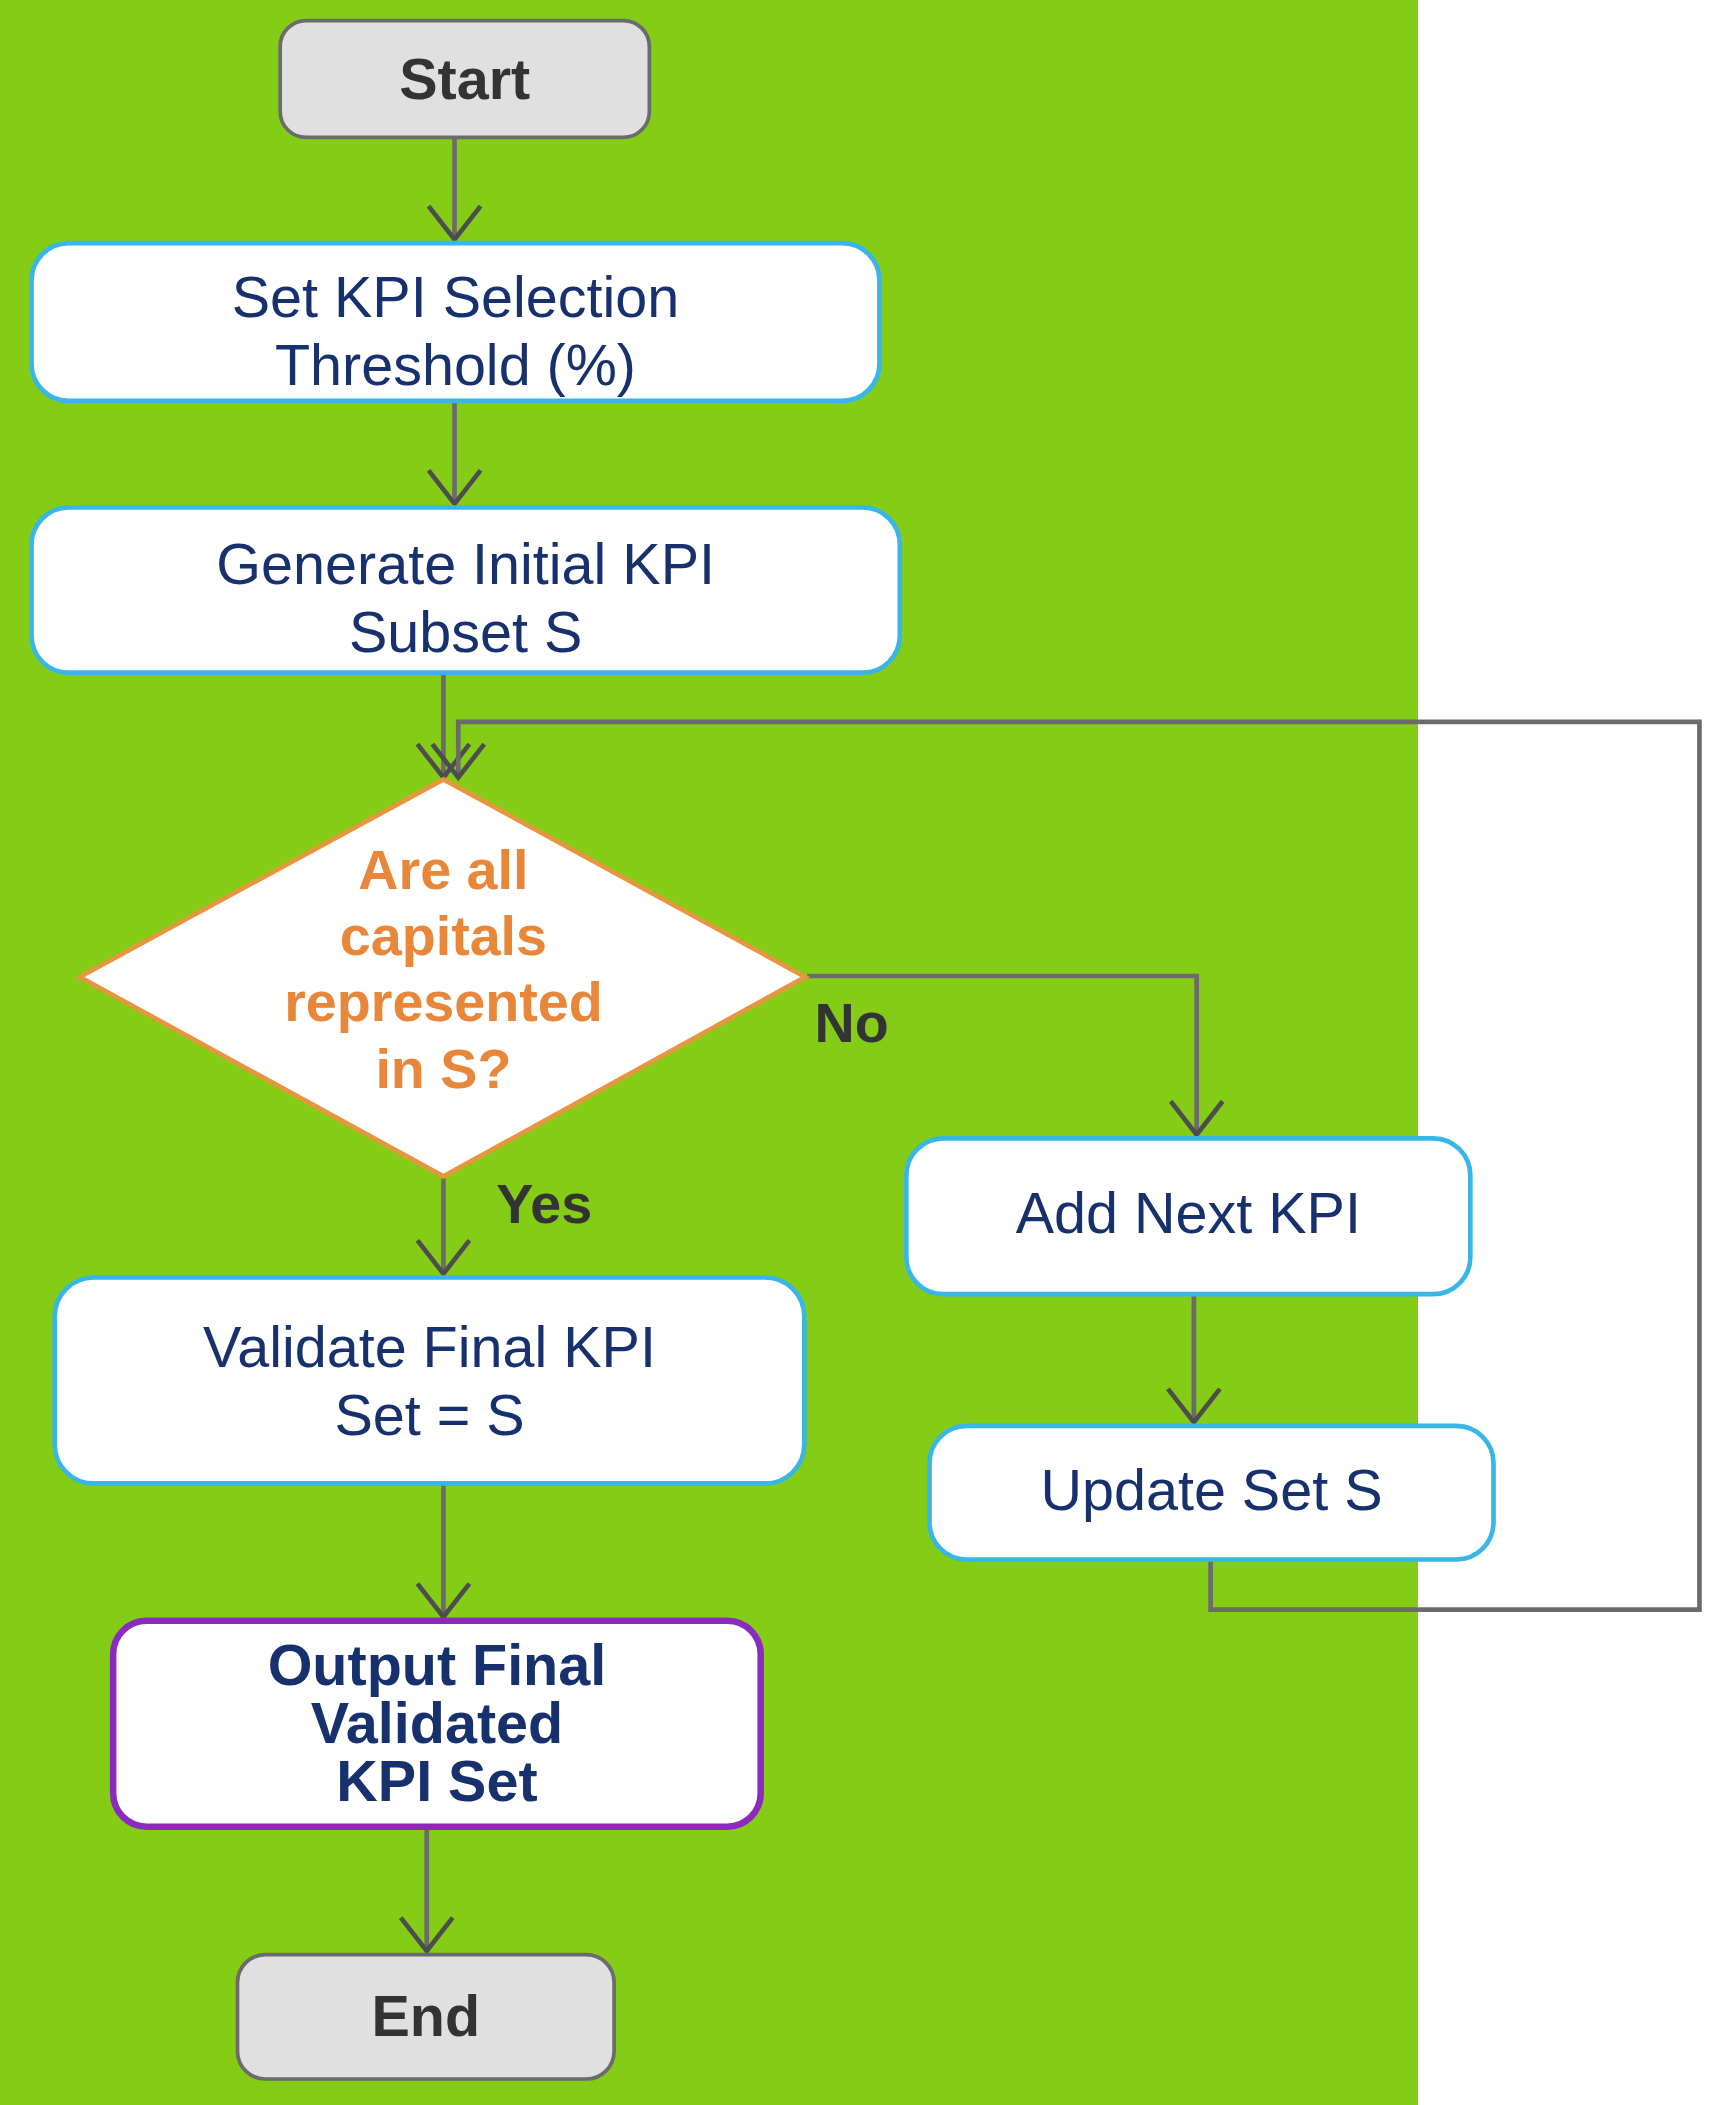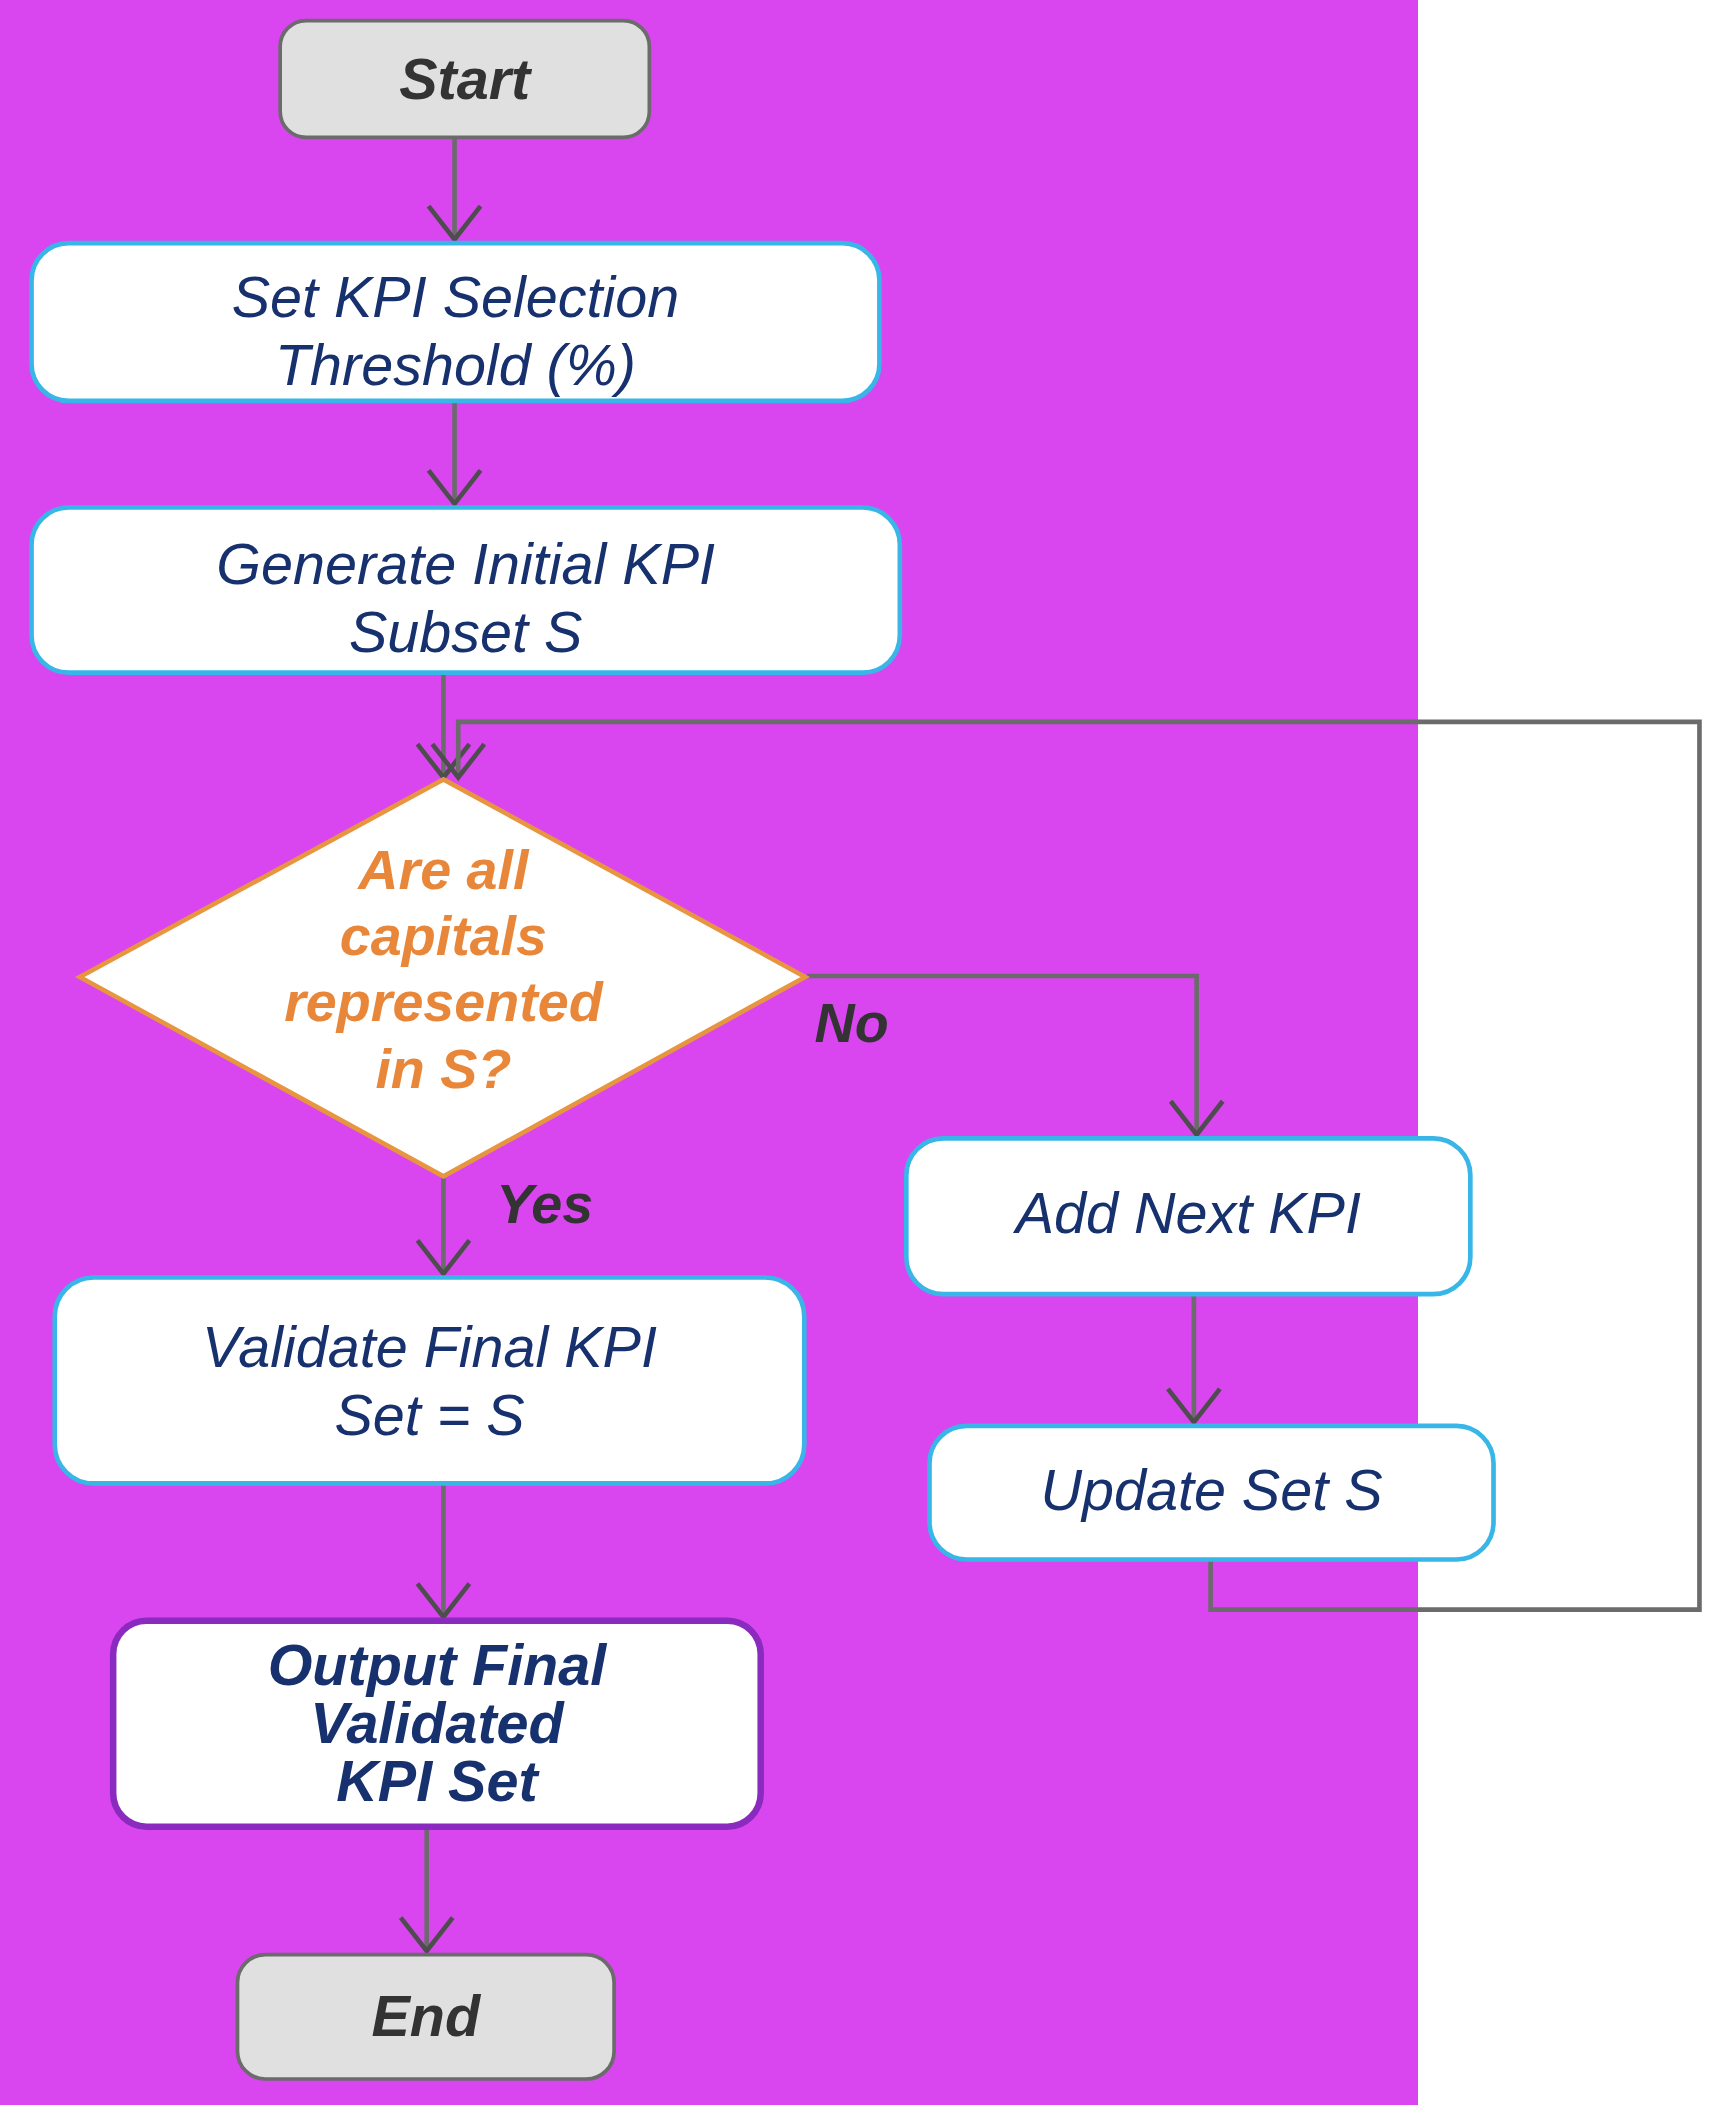--- a/index.html
+++ b/index.html
@@ -11,22 +11,21 @@
   body {
     width: 1731px;
     height: 2106px;
     font-family: "Liberation Sans", sans-serif;
     overflow: hidden;
   }
   #flowchart-root {
     position: relative;
     width: 1418px;
     height: 2106px;
-    background: #d946ef;
-    font-style: italic;
+    background: #84cc16;
   }
   svg.flow-canvas {
     position: absolute;
     top: 0;
     left: 0;
     width: 1731px;
     height: 2106px;
     display: block;
   }
   .node-text {

